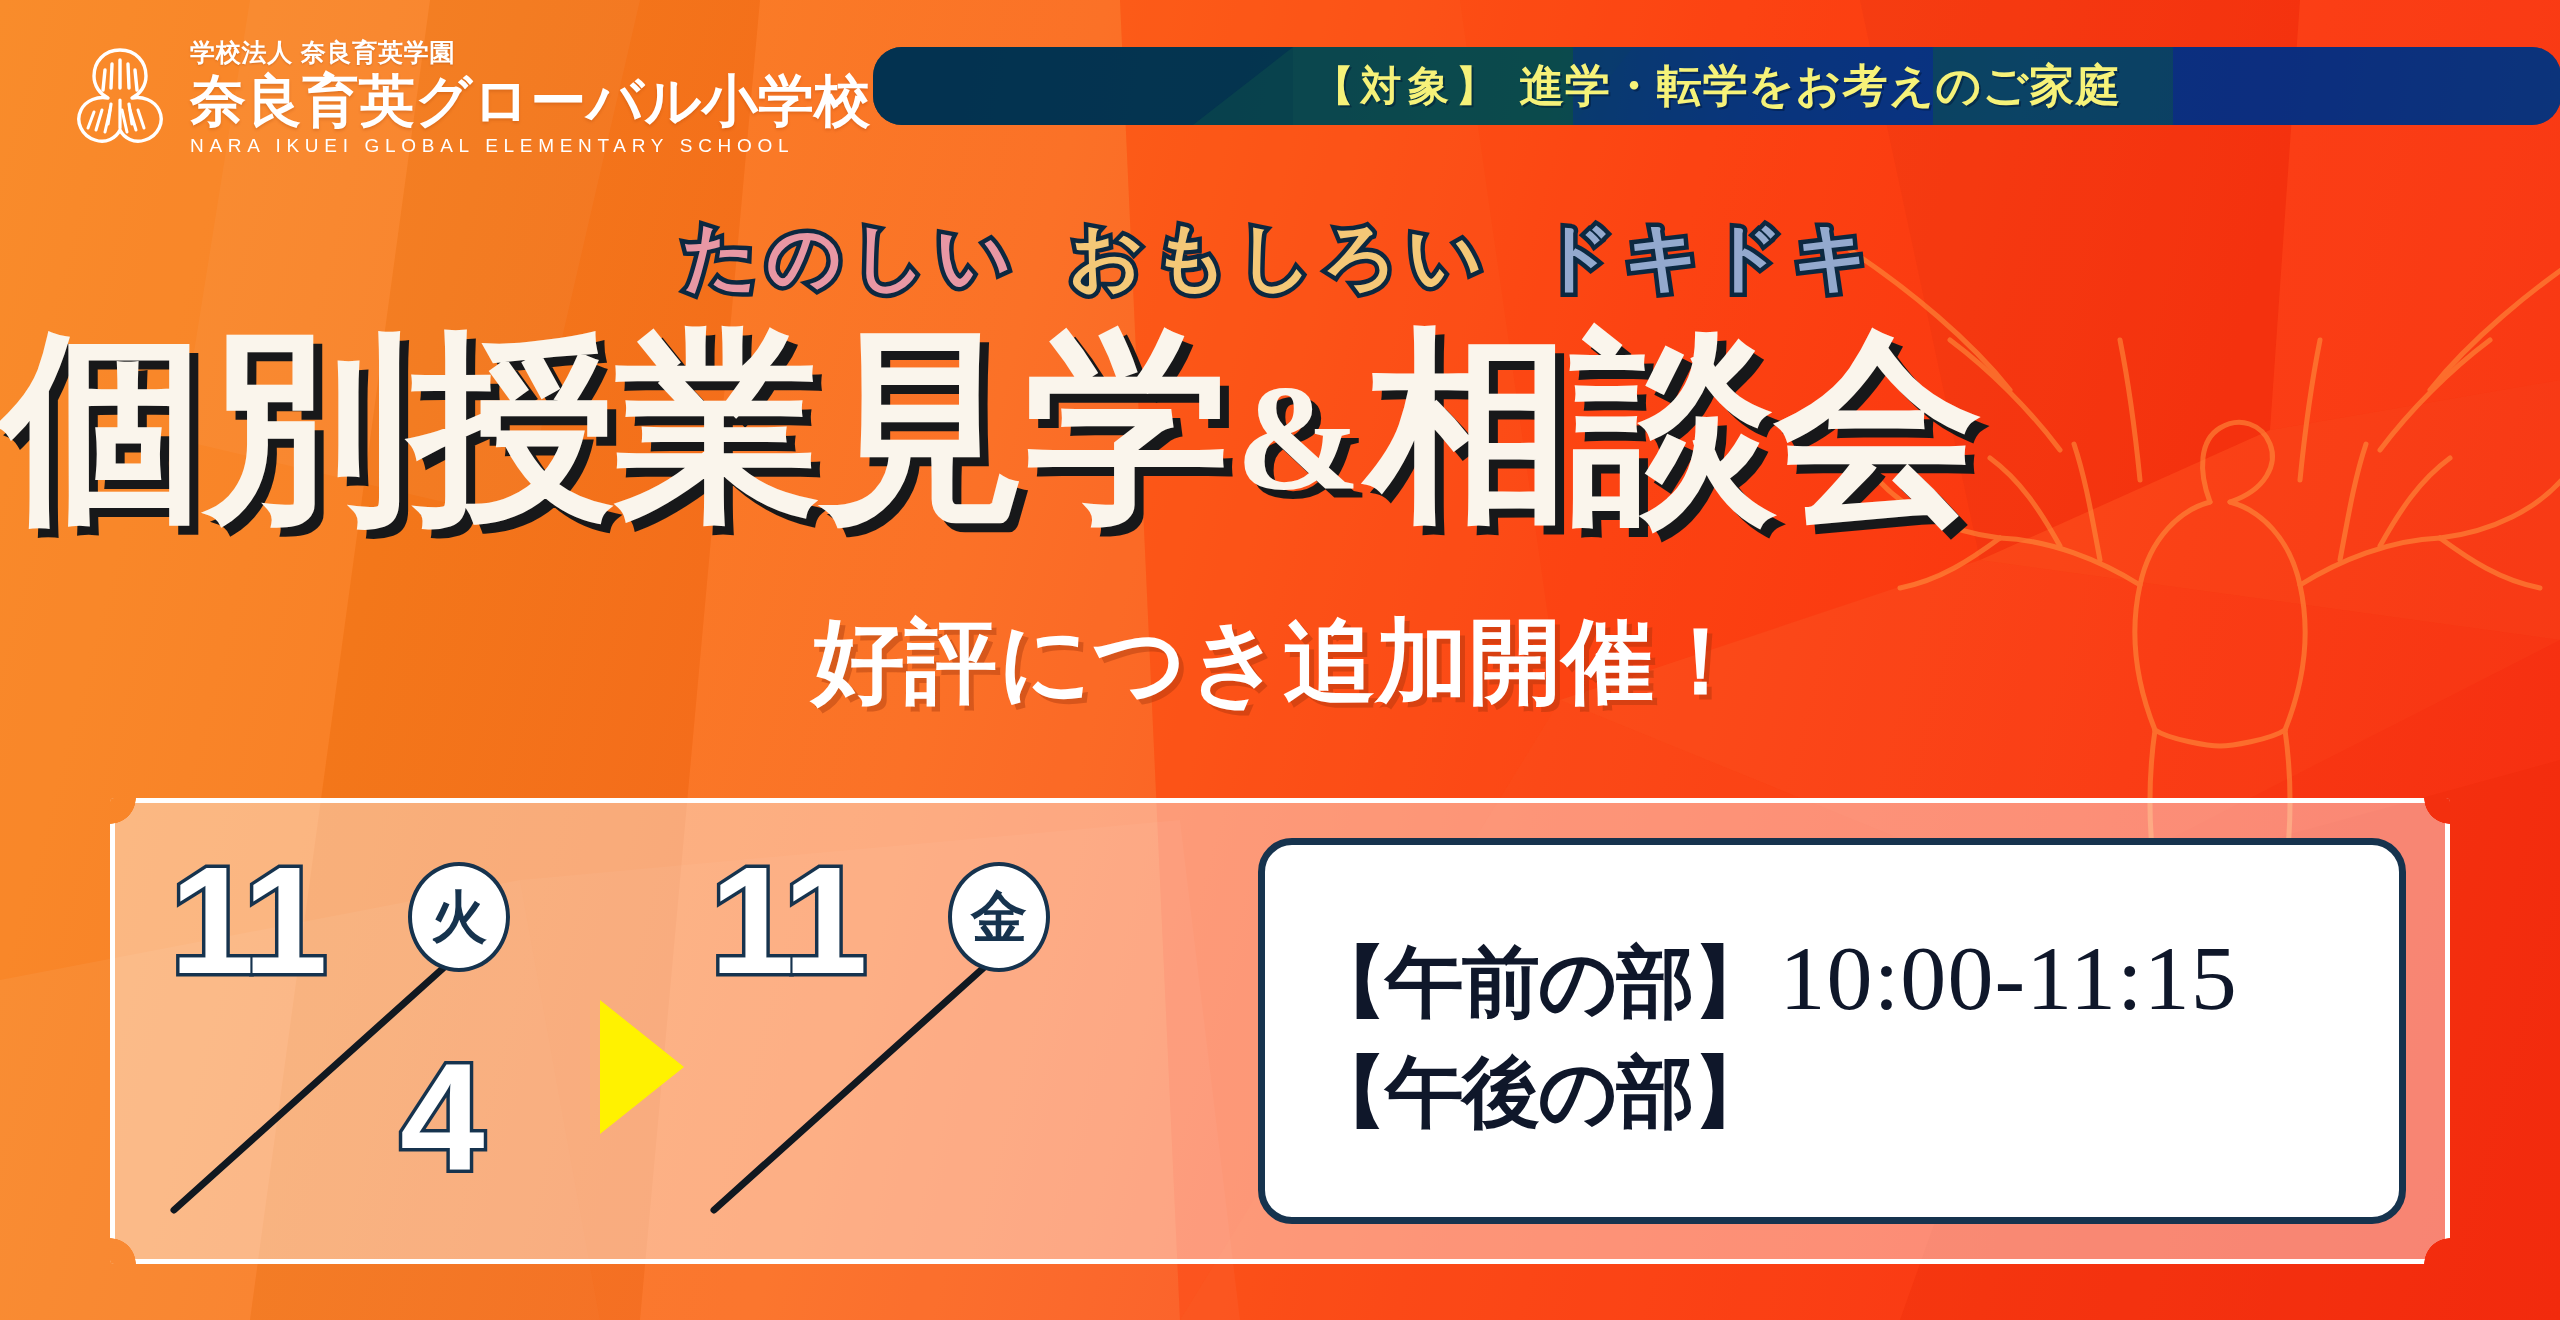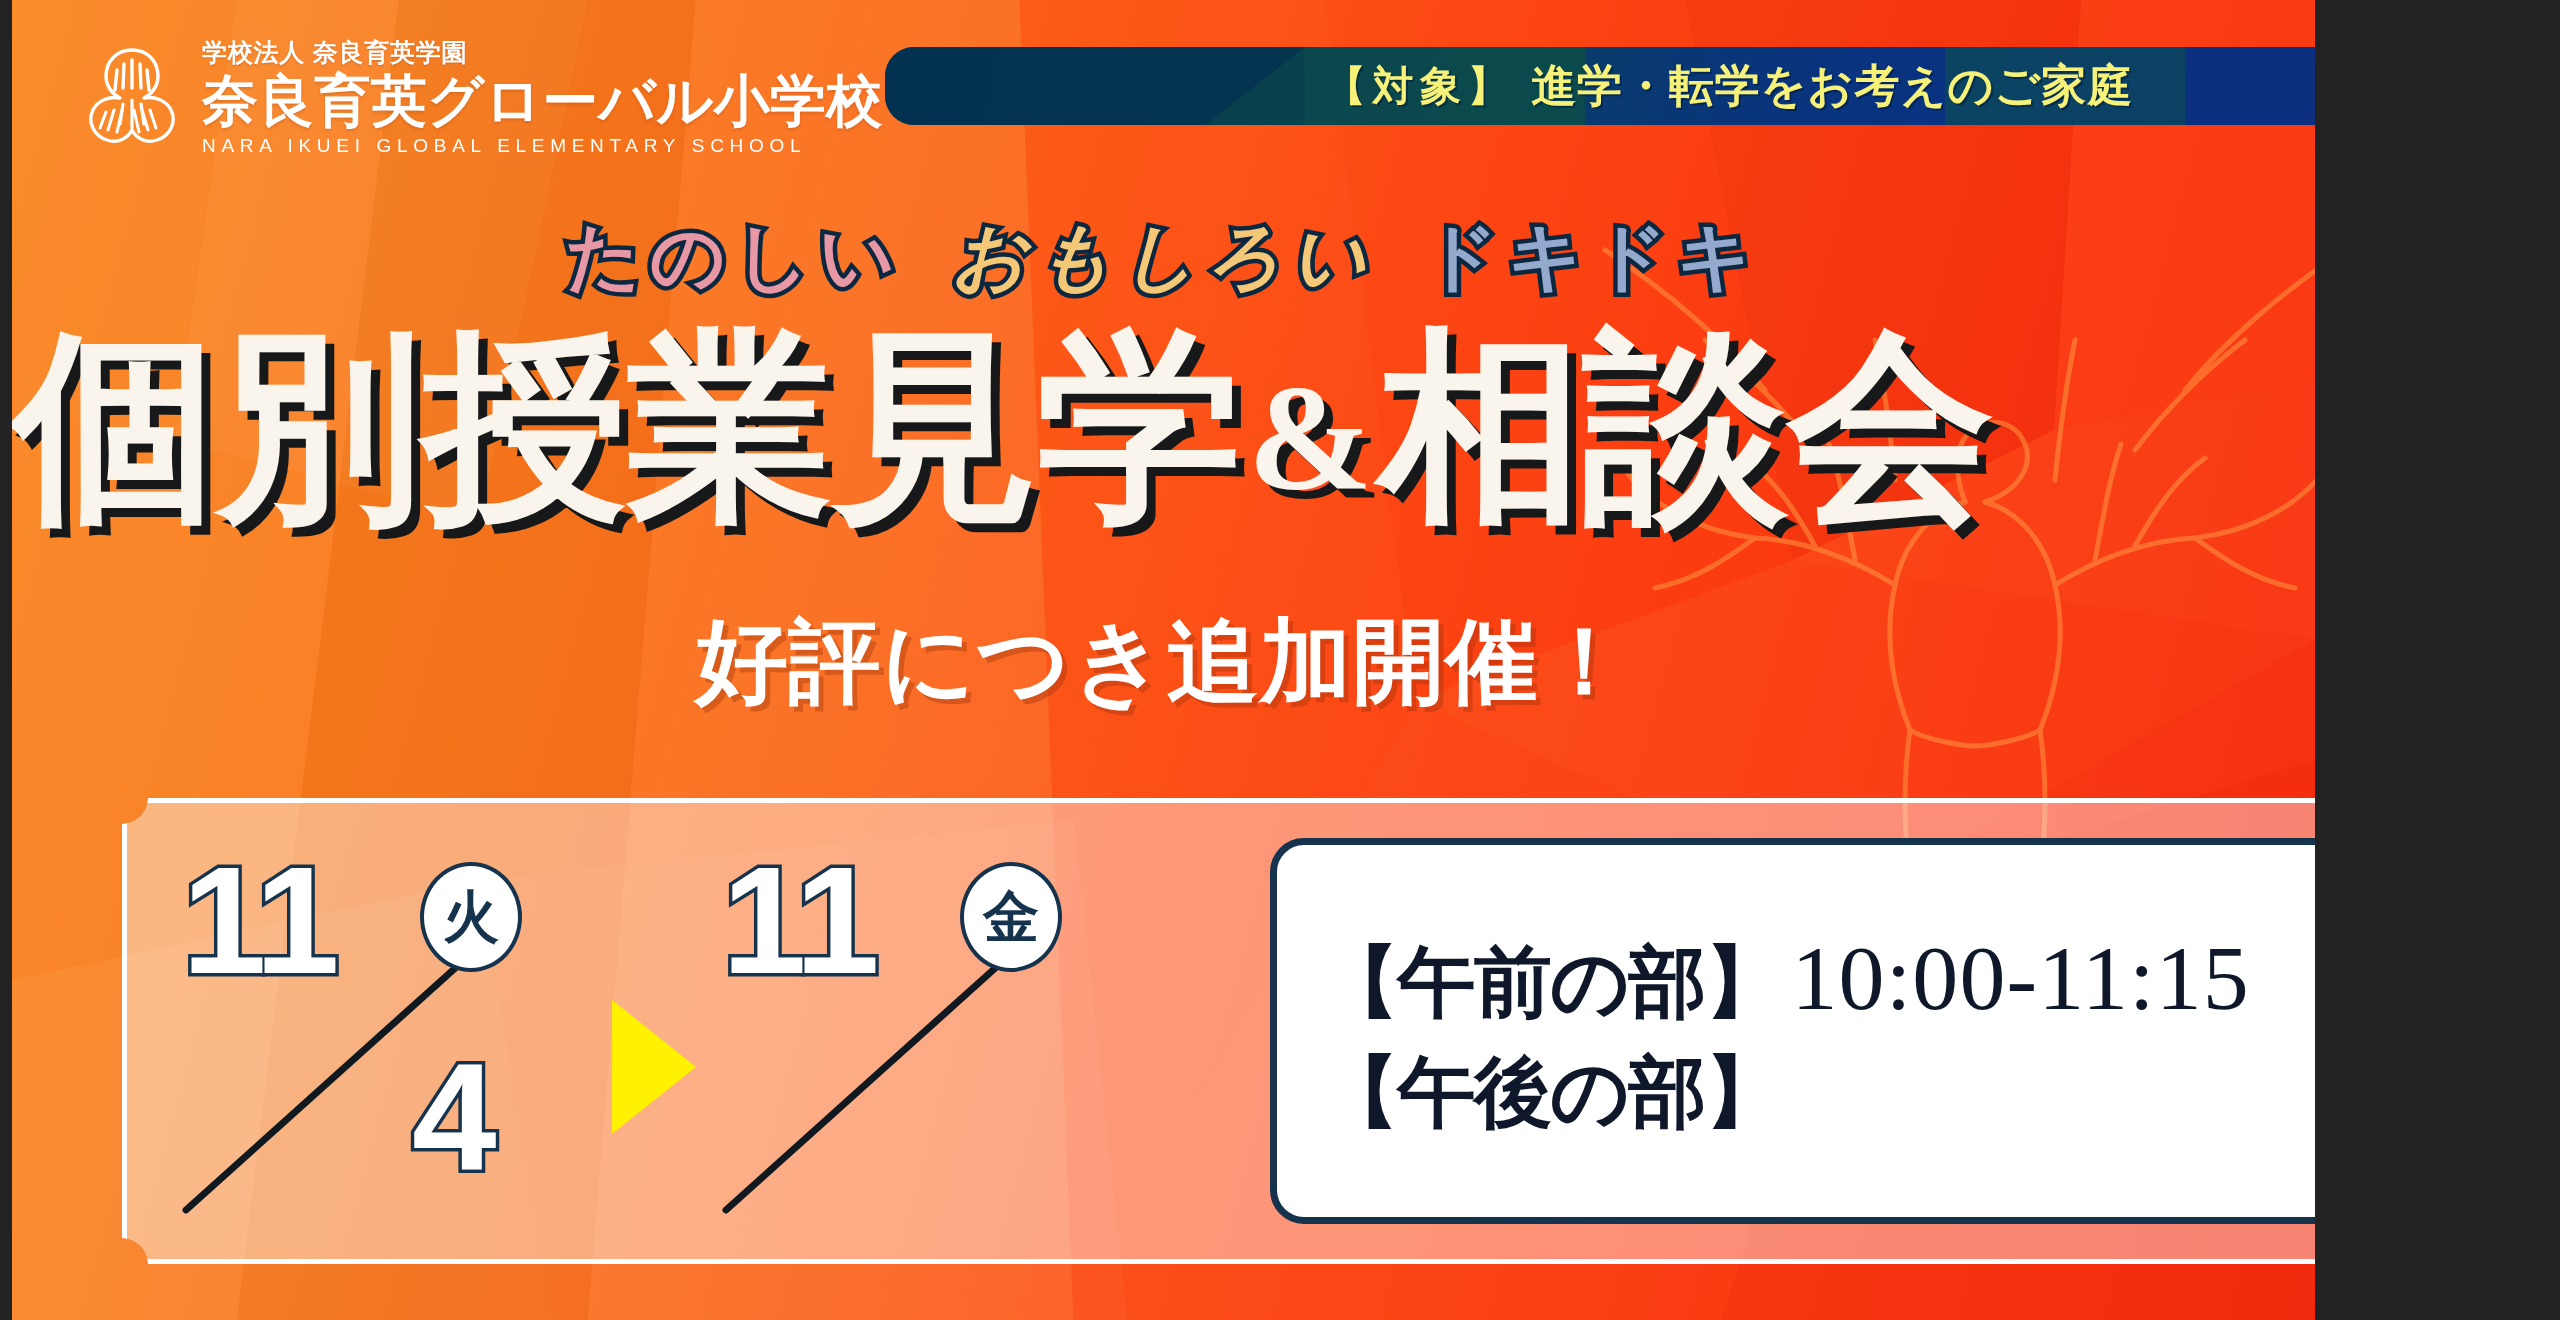--- a/index.html
+++ b/index.html
@@ -1,24 +1,23 @@
 <!DOCTYPE html>
 <html lang="ja"><head>
 <meta charset="utf-8">
 <style>
   html,body{margin:0;padding:0;background:#222;}
   *{box-sizing:border-box;}
 
   .banner{
     position:relative;
-    width:2303px;height:1320px;
+    width:2560px;height:1320px;
     overflow:hidden;
     font-family:"Liberation Sans","DejaVu Sans",sans-serif;
     background:linear-gradient(105deg,#F9861F 0%,#F97A1B 18%,#FB6A1C 38%,#FB4D18 60%,#F93A13 80%,#F52C10 100%);
-    margin-left:12px;
   }
 
   
   .facets{position:absolute;inset:0;pointer-events:none;}
   .facets svg{width:100%;height:100%;display:block;}
 
   
   .deer{position:absolute;right:-40px;top:40px;width:900px;height:1150px;pointer-events:none;opacity:.55;}
   .deer svg{width:100%;height:100%;}
 
@@ -63,21 +62,21 @@
     position:absolute;left:0;right:0;top:208px;
     display:flex;align-items:center;justify-content:center;gap:48px;
     font-size:74px;font-weight:900;letter-spacing:.12em;
     white-space:nowrap;
   }
   .tagline span{
     -webkit-text-stroke:9px #0C2840;
     paint-order:stroke fill;
   }
   .tw-1{color:#E897A4;}
-  .tw-2{color:#F4C877;font-style:italic;}
+  .tw-2{color:#F4C877;}
   .tw-3{color:#A5DB6E;}
   .tw-4{color:#93A9CE;}
 
   
   .main-title{
     position:absolute;left:0;right:0;top:318px;
     text-align:left;
     color:#FAF5EC;
     font-size:206px;font-weight:900;
     letter-spacing:-.005em;

